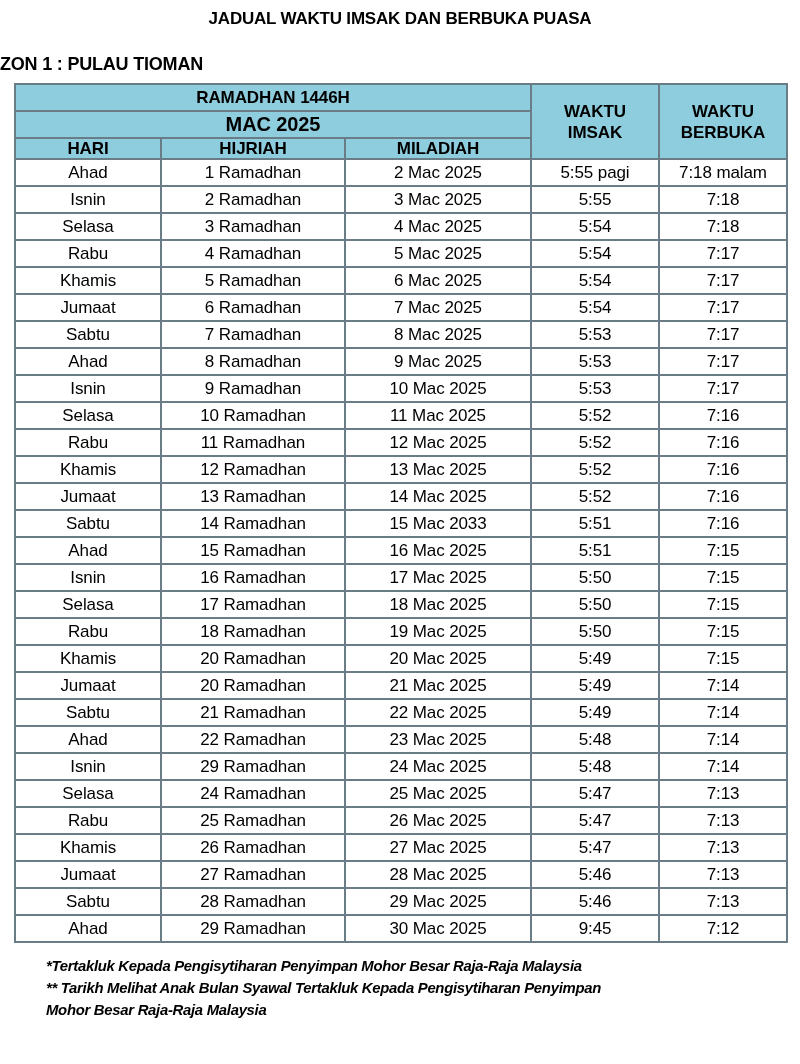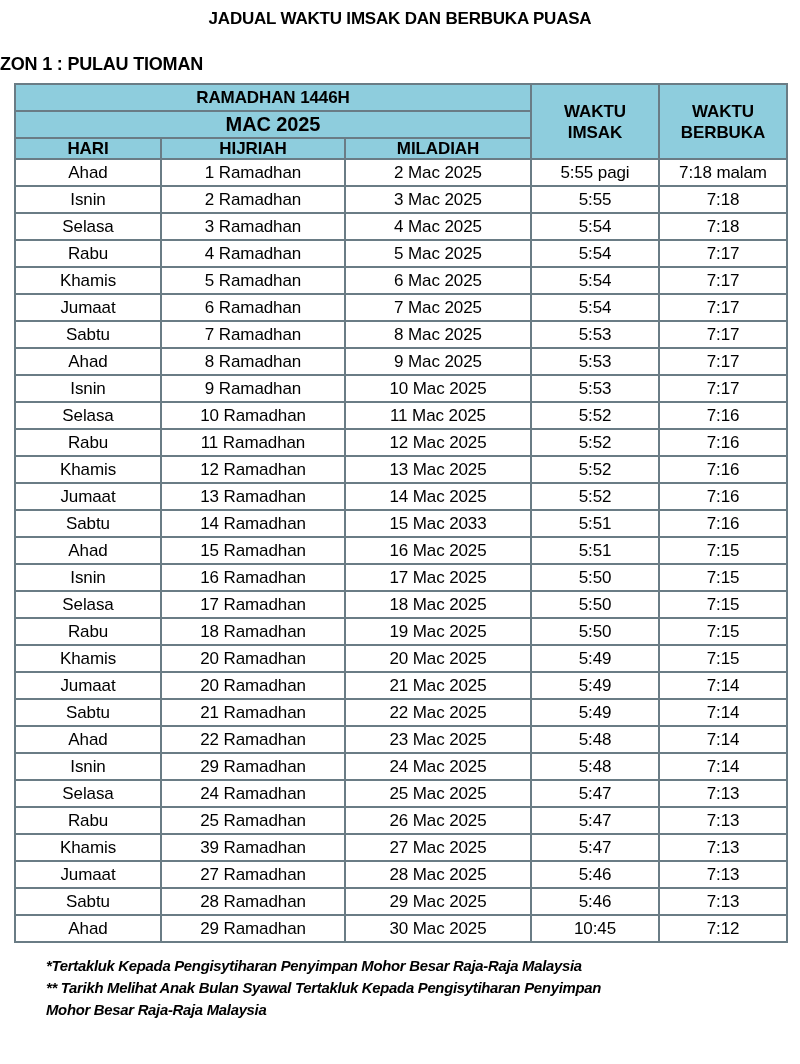--- a/index.html
+++ b/index.html
@@ -318,21 +318,21 @@
           </tr>
           <tr>
             <td>Rabu</td>
             <td>25 Ramadhan</td>
             <td>26 Mac 2025</td>
             <td>5:47</td>
             <td>7:13</td>
           </tr>
           <tr>
             <td>Khamis</td>
-            <td>39 Ramadhan</td>
+            <td>26 Ramadhan</td>
             <td>27 Mac 2025</td>
             <td>5:47</td>
             <td>7:13</td>
           </tr>
           <tr>
             <td>Jumaat</td>
             <td>27 Ramadhan</td>
             <td>28 Mac 2025</td>
             <td>5:46</td>
             <td>7:13</td>
@@ -341,21 +341,21 @@
             <td>Sabtu</td>
             <td>28 Ramadhan</td>
             <td>29 Mac 2025</td>
             <td>5:46</td>
             <td>7:13</td>
           </tr>
           <tr>
             <td>Ahad</td>
             <td>29 Ramadhan</td>
             <td>30 Mac 2025</td>
-            <td>10:45</td>
+            <td>9:45</td>
             <td>7:12</td>
           </tr>
         </tbody>
     </table>
   </div>
 
   <div class="footnotes">
     <div class="footnote">*Tertakluk Kepada Pengisytiharan Penyimpan Mohor Besar Raja-Raja Malaysia</div>
     <div class="footnote">** Tarikh Melihat Anak Bulan Syawal Tertakluk Kepada Pengisytiharan Penyimpan</div>
     <div class="footnote">Mohor Besar Raja-Raja Malaysia</div>

